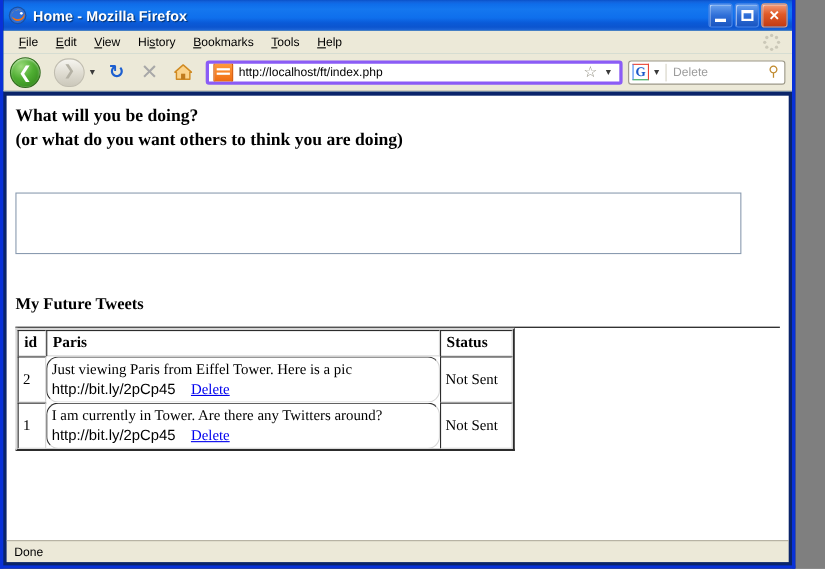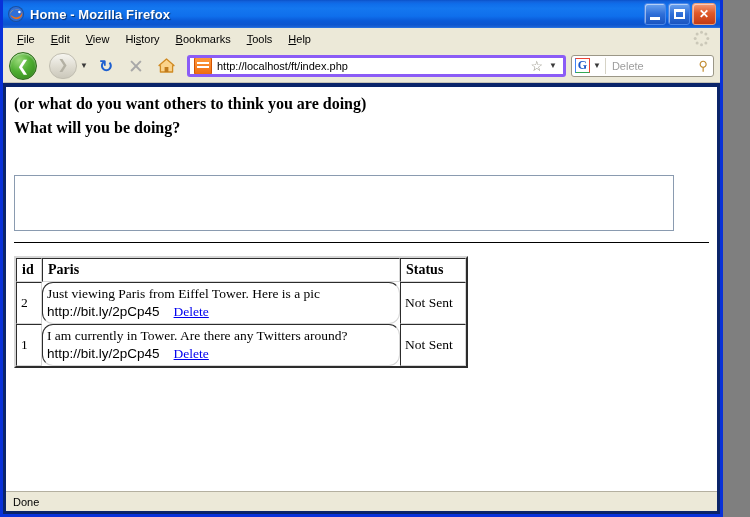--- a/index.html
+++ b/index.html
@@ -327,21 +327,20 @@
     margin: 38px 0 0 0;
   }
   hr.rule {
     border: none;
     border-top: 1px solid #000;
     margin: 11px 0 0 0;
     height: 0;
   }
 
   table.tweets {
-    margin-top: 13px;
     border-collapse: separate;
     border-spacing: 0;
     border: 2px outset #c0c0c0;
     border-color: #d6d6d6 #808080 #808080 #d6d6d6;
     font-family: "Liberation Serif", serif;
     font-size: 13.5px;
   }
   table.tweets td, table.tweets th {
     border: 1px inset #c0c0c0;
     border-color: #808080 #d6d6d6 #d6d6d6 #808080;
@@ -474,26 +473,27 @@
         <div id="sdrop">▼</div>
         <div id="sep"></div>
         <div id="splaceholder">Delete</div>
         <div id="mag-icon">⚲</div>
       </div>
     </div>
   </div>
 
   <div id="content">
     <div class="page-inner">
+      <h3 class="hdr">What will you be doing?</h3>
       <h3 class="hdr second">(or what do you want others to think you are doing)</h3>
-      <h3 class="hdr">What will you be doing?</h3>
 
       <textarea id="ta" placeholder="" style=""></textarea>
 
 
+      <h4 class="sub">My Future Tweets</h4>
       <hr class="rule">
 
       <table class="tweets">
         <thead>
           <tr>
             <th>id</th>
             <th>Paris</th>
             <th>Status</th>
           </tr>
         </thead>

